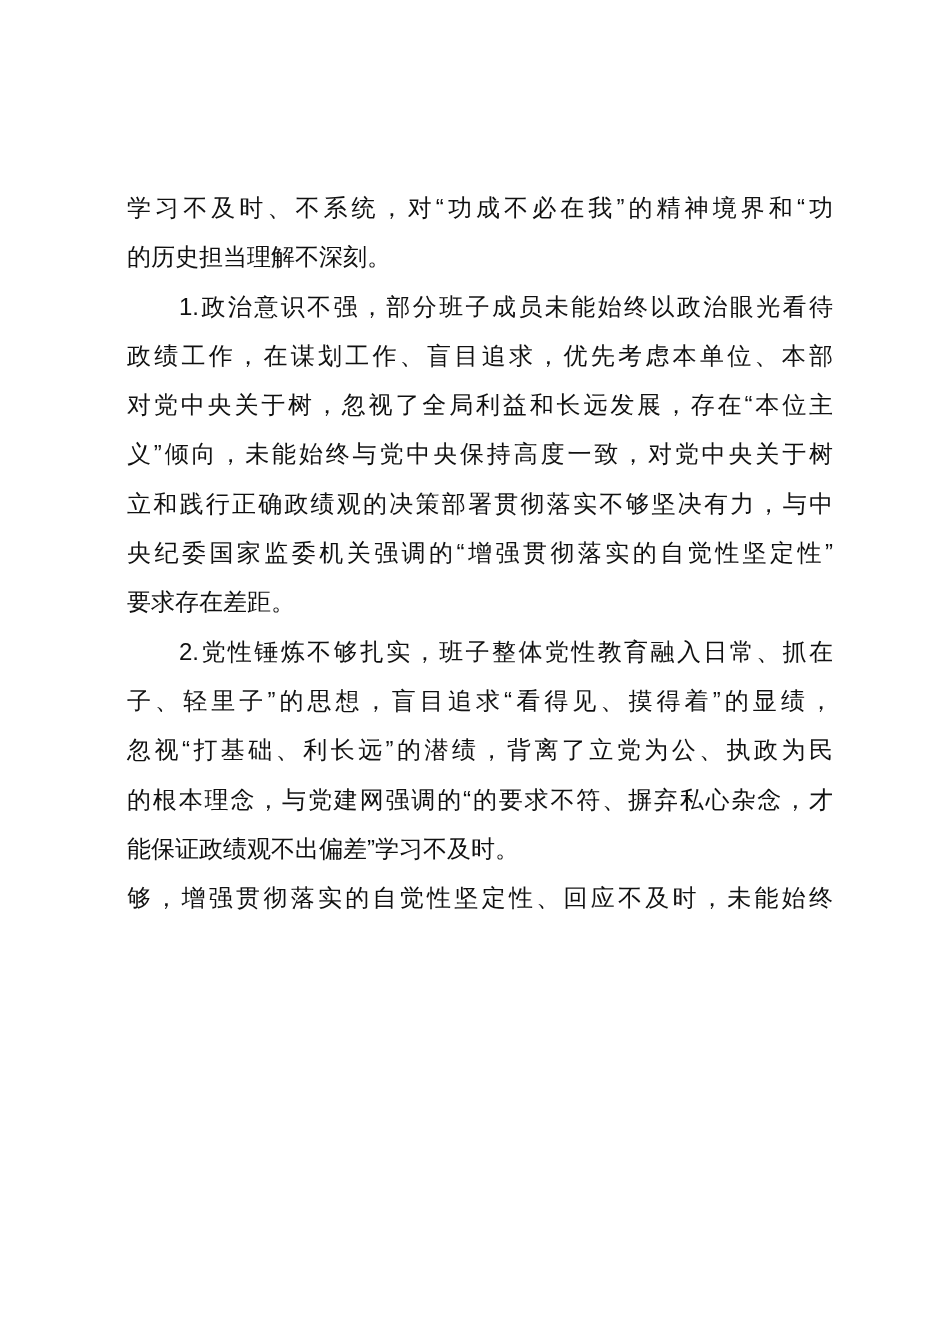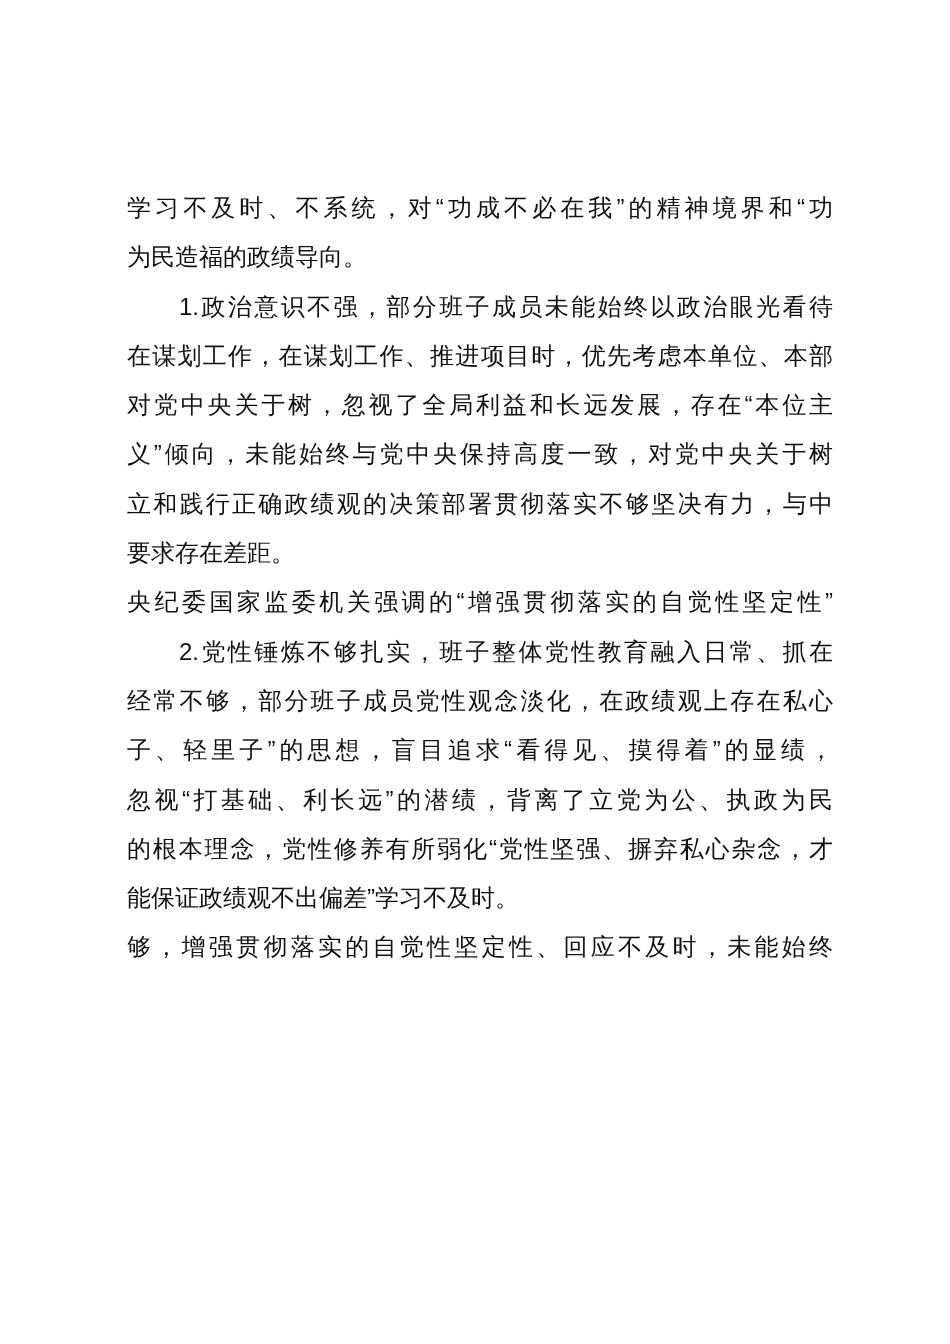--- a/index.html
+++ b/index.html
@@ -21,39 +21,38 @@
   .line { display: block; white-space: nowrap; text-align-last: justify; text-align: justify; }
   .line.last { text-align-last: left; }
 </style>
 </head>
 <body>
 
 <div class="page">
 
   <div class="para">
     <span class="line">学习不及时、不系统，对“功成不必在我”的精神境界和“功</span>
-    <span class="line last">为民造福的政绩导向。</span>
+    <span class="line last">的历史担当理解不深刻。</span>
   </div>
 
 
   <div class="para">
     <span class="line" style="padding-left:52px;">1.政治意识不强，部分班子成员未能始终以政治眼光看待</span>
-    <span class="line">在谋划工作，在谋划工作、推进项目时，优先考虑本单位、本部</span>
+    <span class="line">政绩工作，在谋划工作、盲目追求，优先考虑本单位、本部</span>
     <span class="line">对党中央关于树，忽视了全局利益和长远发展，存在“本位主</span>
     <span class="line">义”倾向，未能始终与党中央保持高度一致，对党中央关于树</span>
     <span class="line">立和践行正确政绩观的决策部署贯彻落实不够坚决有力，与中</span>
+    <span class="line">央纪委国家监委机关强调的“增强贯彻落实的自觉性坚定性”</span>
     <span class="line last">要求存在差距。</span>
-    <span class="line">央纪委国家监委机关强调的“增强贯彻落实的自觉性坚定性”</span>
   </div>
 
   <div class="para">
     <span class="line" style="padding-left:52px;">2.党性锤炼不够扎实，班子整体党性教育融入日常、抓在</span>
-    <span class="line">经常不够，部分班子成员党性观念淡化，在政绩观上存在私心</span>
     <span class="line">子、轻里子”的思想，盲目追求“看得见、摸得着”的显绩，</span>
     <span class="line">忽视“打基础、利长远”的潜绩，背离了立党为公、执政为民</span>
-    <span class="line">的根本理念，党性修养有所弱化“党性坚强、摒弃私心杂念，才</span>
+    <span class="line">的根本理念，与党建网强调的“的要求不符、摒弃私心杂念，才</span>
     <span class="line last">能保证政绩观不出偏差”学习不及时。</span>
   </div>
 
   <div class="para">
     <span class="line">够，增强贯彻落实的自觉性坚定性、回应不及时，未能始终</span>
   </div>
 </div>
 
 </body></html>

